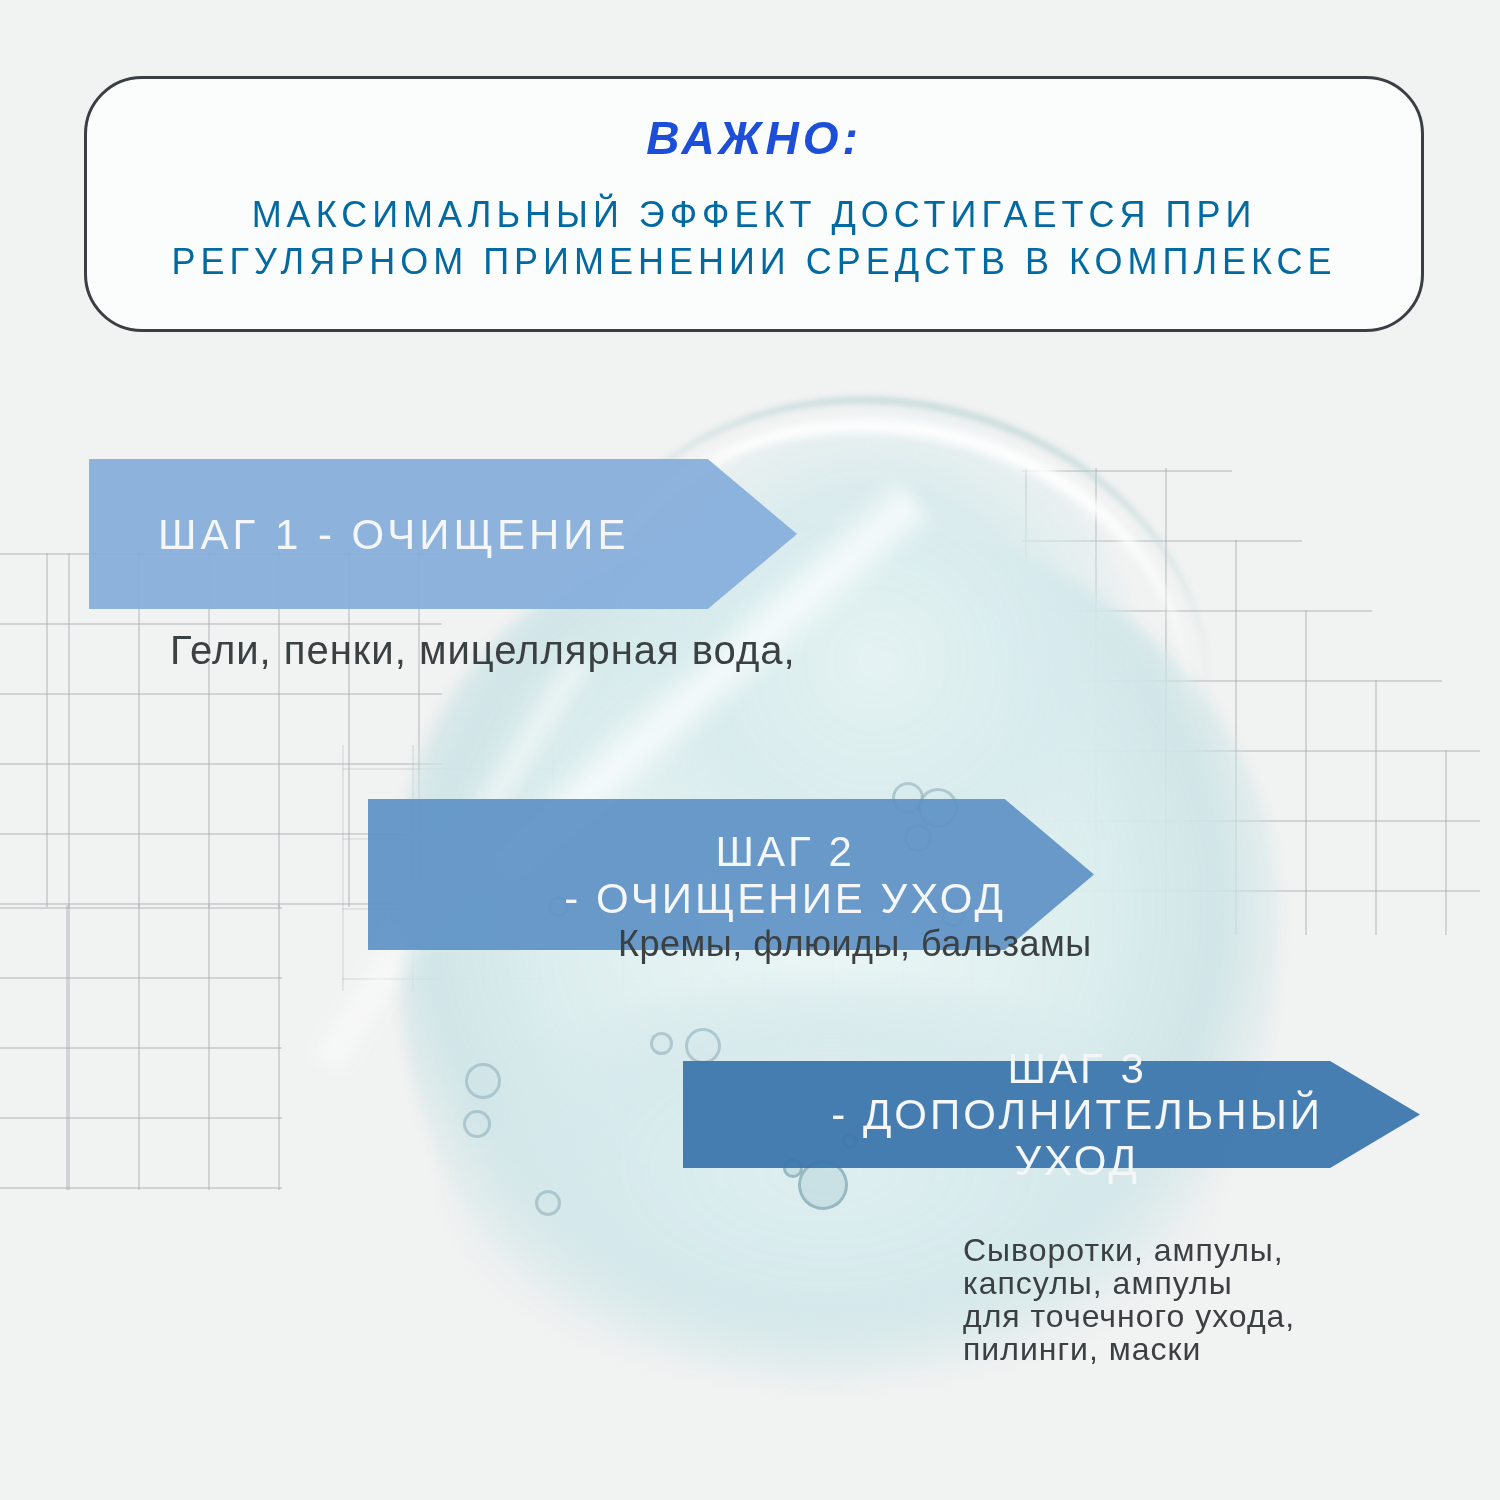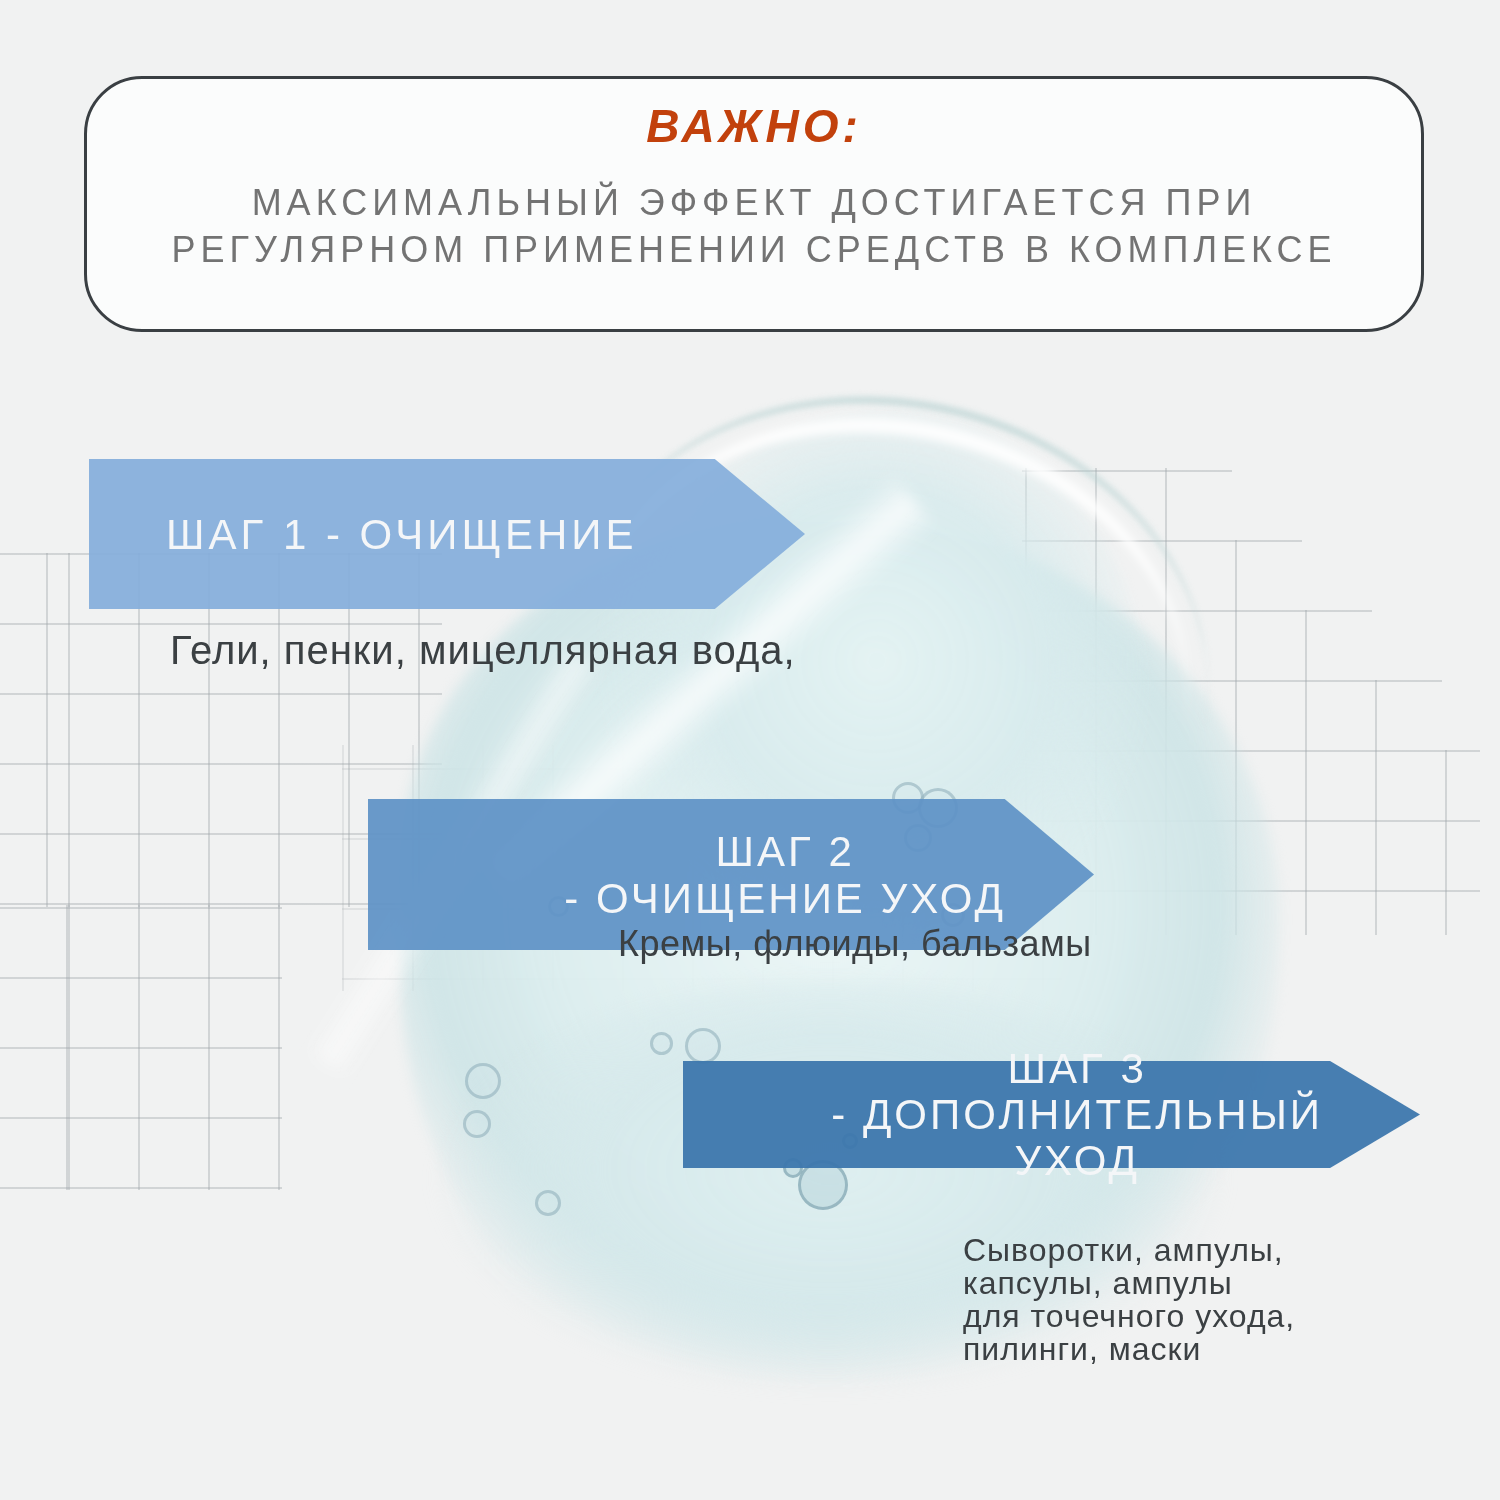--- a/index.html
+++ b/index.html
@@ -67,21 +67,21 @@
     position:absolute;left:430px;top:620px;width:50px;height:480px;
     background:linear-gradient(90deg, rgba(255,255,255,0), rgba(255,255,255,.55), rgba(255,255,255,0));
     transform:rotate(32deg);filter:blur(8px);
   }
   .bubble{position:absolute;border-radius:50%;border:3px solid rgba(140,172,182,.55);background:rgba(205,228,233,.18);}
   .bubble.dk{border-color:rgba(120,156,170,.6);background:rgba(150,190,200,.28);}
 
   
   .banner{position:absolute;display:flex;align-items:center;}
   .banner .bg{position:absolute;inset:0;}
-  .banner1{left:89px;top:459px;width:708px;height:150px;padding-left:8px;}
+  .banner1{left:89px;top:459px;width:708px;height:150px;}
   .banner1 .bg{clip-path:polygon(0 0,87.4% 0,100% 50%,87.4% 100%,0 100%);background:rgba(132,174,219,.92);}
   .banner2{left:368px;top:799px;width:726px;height:151px;}
   .banner2 .bg{clip-path:polygon(0 0,87.7% 0,100% 50%,87.7% 100%,0 100%);background:rgba(95,146,198,.93);}
   .banner3{left:683px;top:1061px;width:737px;height:107px;}
   .banner3 .bg{clip-path:polygon(0 0,87.8% 0,100% 50%,87.8% 100%,0 100%);background:rgba(60,118,172,.94);}
   .banner-title{
     position:relative;color:#f4f6f8;font-size:42px;letter-spacing:4px;line-height:47px;
     font-weight:400;white-space:nowrap;
   }
   .banner1 .banner-title{padding-left:69px;}
@@ -95,25 +95,25 @@
   .desc-2{left:618px;top:924px;font-size:36px;line-height:40px;letter-spacing:.5px;white-space:nowrap;}
   .desc-3{left:963px;top:1234px;font-size:32px;line-height:33px;letter-spacing:1px;}
 
   
   .notice{
     position:absolute;left:84px;top:76px;width:1340px;height:256px;
     background:#fbfcfc;border:3px solid #3a3f43;border-radius:58px;
     box-sizing:border-box;text-align:center;
   }
   .notice-title{
-    margin-top:20px;font-size:46px;font-style:italic;font-weight:600;
-    letter-spacing:4px;color:#c2410c;
+    margin-top:32px;font-size:46px;font-style:italic;font-weight:600;
+    letter-spacing:4px;color:#1d4ed8;
   }
   .notice-sub{
-    margin-top:26px;font-size:36px;line-height:47px;letter-spacing:5px;color:#737373;
+    margin-top:26px;font-size:36px;line-height:47px;letter-spacing:5px;color:#0369a1;
   }
 </style>
 </head>
 <body>
 
 <div class="page">
 
   <div class="grid grid-left"></div>
   <div class="grid grid-left2"></div>
   <div class="grid grid-mid"></div>

